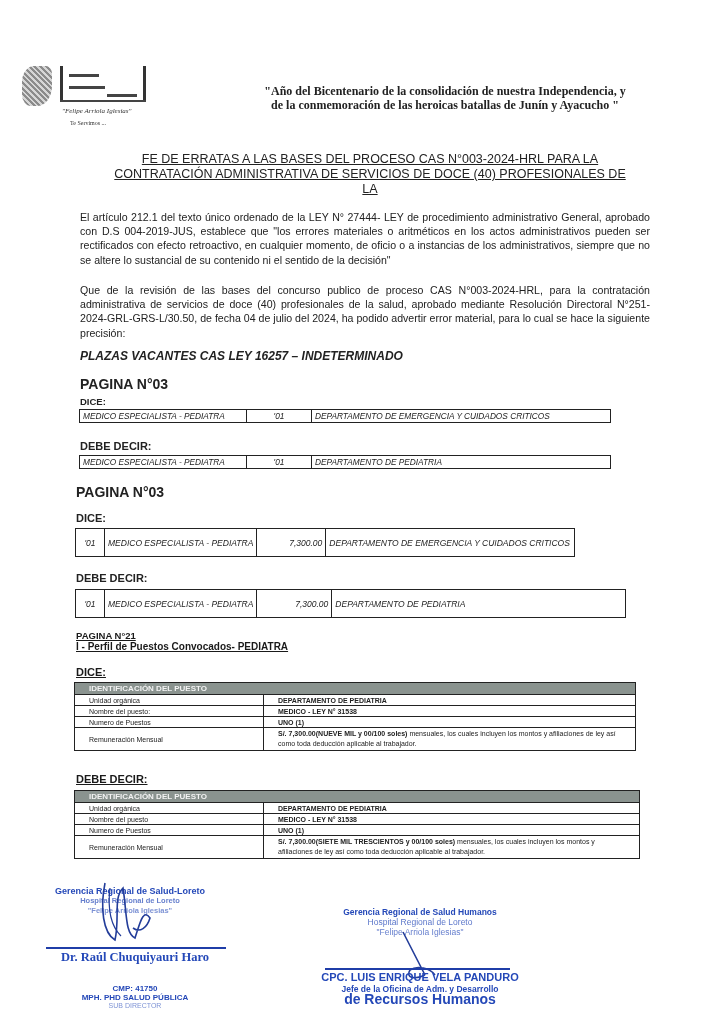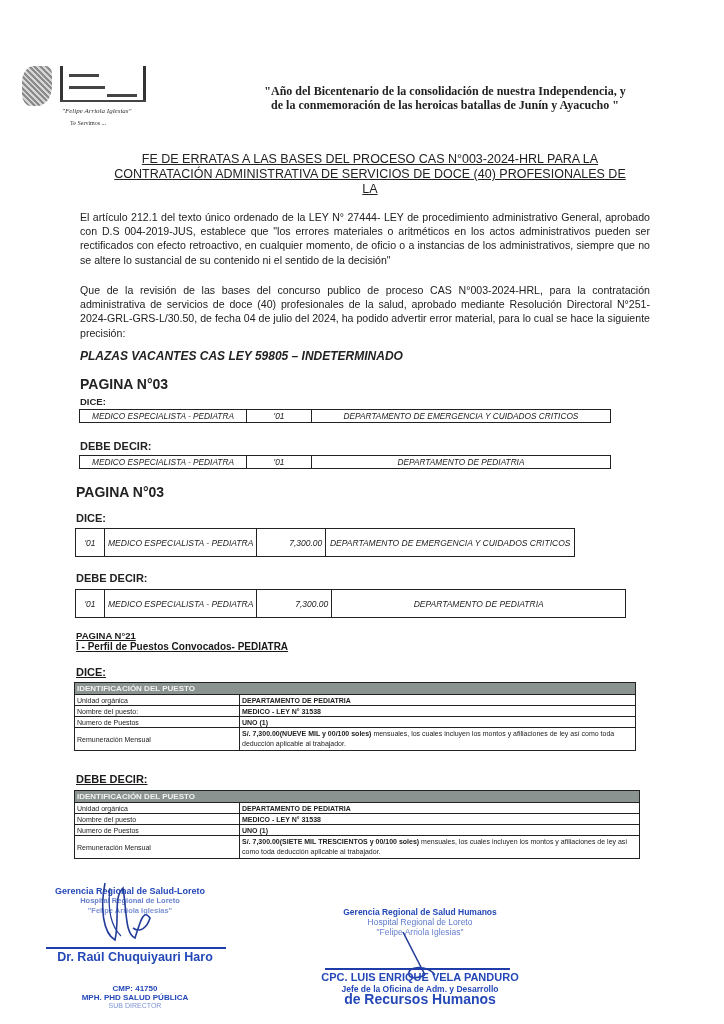--- a/index.html
+++ b/index.html
@@ -18,24 +18,24 @@
   .title { left: 110px; top: 152px; width: 520px; text-align: center; font-size: 12.5px; line-height: 15px; text-decoration: underline; color:#222; }
 
   .para { left: 80px; width: 570px; font-size: 10.6px; line-height: 14.2px; text-align: justify; color:#222; }
 
   .sec-head { left: 80px; top: 349px; font-family: "Liberation Sans", sans-serif; font-weight: bold; font-style: italic; font-size: 12px; color:#222; }
   .small-u { font-weight: bold; font-size: 14px; color:#222; }
   .label { font-weight: bold; font-size: 9.5px; color:#222; }
   .label-lg { font-weight: bold; font-size: 11px; color:#222; }
 
   table.row { position:absolute; border-collapse: collapse; font-style: italic; font-size: 8.3px; color:#222; }
-  table.row td { border: 1.3px solid #222; padding: 0 3px; white-space: nowrap; text-align: center; }
+  table.row td { border: 1.3px solid #222; padding: 0 3px; white-space: nowrap; }
 
   table.ident { position:absolute; border-collapse: collapse; font-size: 7px; color:#222; }
-  table.ident td { border: 1.2px solid #222; padding: 0 2px; height: 10px; vertical-align: middle; }
+  table.ident td { border: 1.2px solid #222; padding: 0 14px; height: 10px; vertical-align: middle; }
   table.ident td.hdr { background: #8a938f; color: #f3f3f3; font-weight: bold; font-size: 8px; height: 11px; }
   table.ident td.val { font-weight: bold; }
   table.ident td.long { font-weight: normal; line-height: 10px; white-space: normal; }
   table.ident td.long b { font-weight: bold; }
 
   .stamp { color: #2448b8; font-family: "Liberation Sans", sans-serif; text-align: center; }
   .sig-line { position:absolute; height: 2px; background:#1f3da8; }
   .scribble { position:absolute; }
 </style>
 </head>
@@ -58,21 +58,21 @@
 </div>
 
 <div class="abs title">
   <div>FE DE ERRATAS A LAS BASES DEL PROCESO CAS N°003-2024-HRL PARA LA</div>
   <div>CONTRATACIÓN ADMINISTRATIVA DE SERVICIOS DE DOCE (40) PROFESIONALES DE LA</div>
 </div>
 
 <div class="abs para" style="top:210px;">El artículo 212.1 del texto único ordenado de la LEY N° 27444- LEY de procedimiento administrativo General, aprobado con D.S 004-2019-JUS, establece que "los errores materiales o aritméticos en los actos administrativos pueden ser rectificados con efecto retroactivo, en cualquier momento, de oficio o a instancias de los administrativos, siempre que no se altere lo sustancial de su contenido ni el sentido de la decisión"</div>
 <div class="abs para" style="top:283px;">Que de la revisión de las bases del concurso publico de proceso CAS N°003-2024-HRL, para la contratación administrativa de servicios de doce (40) profesionales de la salud, aprobado mediante Resolución Directoral N°251-2024-GRL-GRS-L/30.50, de fecha 04 de julio del 2024, ha podido advertir error material, para lo cual se hace la siguiente precisión:</div>
 
-<div class="abs sec-head">PLAZAS VACANTES CAS LEY 59805 – INDETERMINADO</div>
+<div class="abs sec-head">PLAZAS VACANTES CAS LEY 16257 – INDETERMINADO</div>
 
 <div class="abs small-u" style="left:80px;top:376px;">PAGINA N°03</div>
 <div class="abs label" style="left:80px;top:396px;">DICE:</div>
 <table class="row" style="left:79px;top:409px;width:532px;height:14px;">
   <tbody>
       <tr>
     <td style="width:160px;">MEDICO ESPECIALISTA  - PEDIATRA</td>
     <td style="width:58px;text-align:center;">'01</td>
     <td>DEPARTAMENTO DE EMERGENCIA Y CUIDADOS CRITICOS</td>
   </tr>
@@ -171,21 +171,21 @@
   <div>Gerencia Regional de Salud-Loreto</div>
   <div style="font-size:7.5px;opacity:.7;">Hospital Regional de Loreto</div>
   <div style="font-size:7.5px;opacity:.6;">"Felipe Arriola Iglesias"</div>
 </div>
 <svg class="scribble" style="left:95px;top:878px;" width="60" height="70">
   <path d="M10 5 C 5 30, 8 55, 20 62 C 25 40, 18 20, 28 10 C 32 35, 30 55, 40 60 C 45 45, 48 30, 55 40 C 52 50, 45 55, 38 50" stroke="#233d9a" stroke-width="1.6" fill="none"></path>
   <path d="M15 10 C 12 35, 18 50, 26 58" stroke="#233d9a" stroke-width="1.2" fill="none"></path>
 </svg>
 <div class="sig-line" style="left:46px;top:947px;width:180px;"></div>
 <div class="abs stamp" style="left:30px;top:950px;width:210px;">
-  <div style="font-size:12.5px;font-weight:bold;line-height:14px;">Dr. Raúl Chuquiyauri Haro</div>
+  <div style="font-size:12.5px;font-weight:bold;line-height:14px;font-family:Liberation Serif, serif;">Dr. Raúl Chuquiyauri Haro</div>
   <div style="font-size:8px;font-weight:bold;line-height:9px;margin-top:20px;">CMP: 41750</div>
   <div style="font-size:8px;font-weight:bold;line-height:9px;">MPH. PHD SALUD PÚBLICA</div>
   <div style="font-size:7px;line-height:8px;opacity:.6;">SUB DIRECTOR</div>
 </div>
 
 <div class="abs stamp" style="left:320px;top:907px;width:200px;font-size:8.5px;line-height:10px;">
   <div style="font-weight:bold;">Gerencia Regional de Salud Humanos</div>
   <div style="opacity:.75;">Hospital Regional de Loreto</div>
   <div style="opacity:.7;">"Felipe Arriola Iglesias"</div>
 </div>

